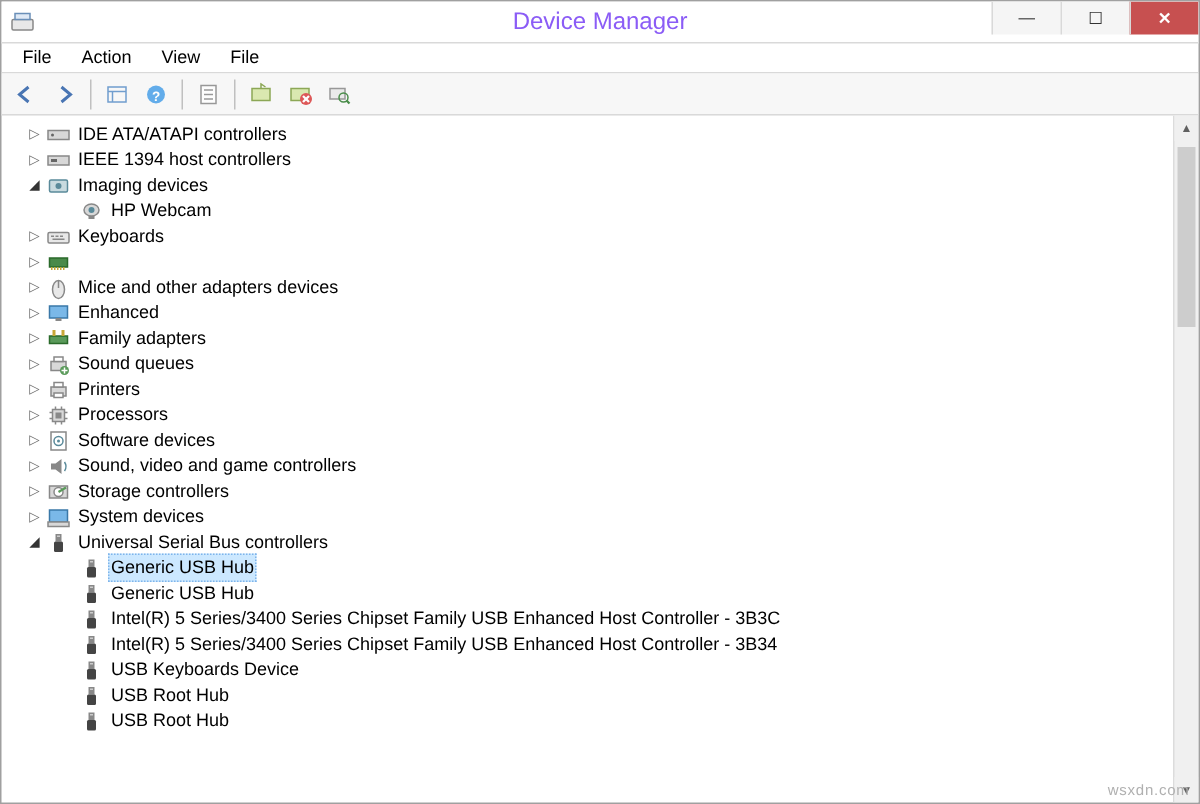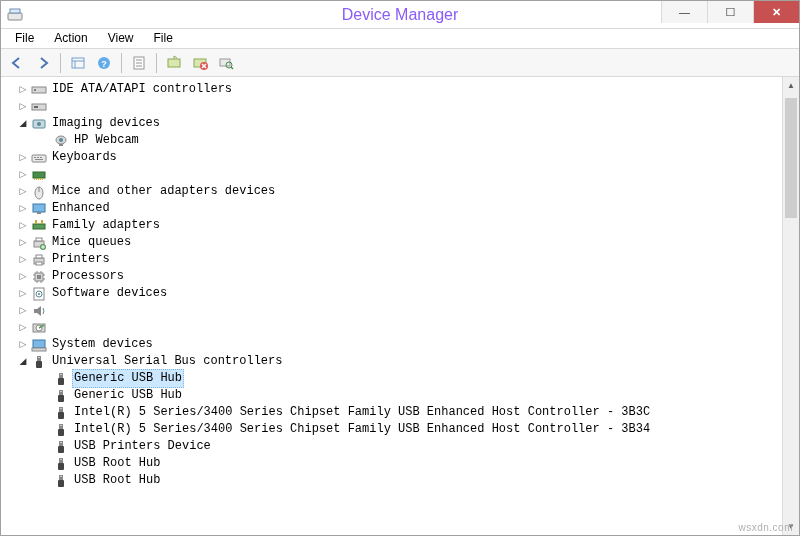--- a/index.html
+++ b/index.html
@@ -142,21 +142,20 @@
   .expander.empty { visibility: hidden; }
   .dev-icon {
     width: 16px; height: 16px;
     margin: 0 3px 0 2px;
     display: inline-flex;
     align-items: center;
     justify-content: center;
   }
   .node-label {
     padding: 0 2px;
-    font-family: Liberation Mono, monospace;
   }
   .node.selected .node-label {
     background: #cce8ff;
     border: 1px dotted #7eb4ea;
     padding: 0 1px;
   }
   .watermark {
     position: absolute;
     right: 6px;
     bottom: 2px;
@@ -261,20 +260,21 @@
         <span class="node-label">IDE ATA/ATAPI controllers</span>
       </div>
       <div class="node" style="padding-left: 8px;">
         <span class="expander">▷</span>
         <span class="dev-icon">
           <svg width="16" height="16">
             <rect x="1" y="5" width="14" height="6" fill="#d8d8d8" stroke="#888"></rect>
             <rect x="3" y="7" width="4" height="2" fill="#666"></rect>
           </svg>
         </span>
+        <span class="node-label">IEEE 1394 host controllers</span>
       </div>
       <div class="node" style="padding-left: 8px;">
         <span class="expander" style="color: rgb(51, 51, 51);">◢</span>
         <span class="dev-icon">
           <svg width="16" height="16">
             <rect x="2" y="4" width="12" height="8" rx="1" fill="#c8dadf" stroke="#5a8a9a"></rect>
             <circle cx="8" cy="8" r="2" fill="#5a8a9a"></circle>
           </svg>
         </span>
         <span class="node-label">Imaging devices</span>
@@ -350,21 +350,21 @@
       <div class="node" style="padding-left: 8px;">
         <span class="expander">▷</span>
         <span class="dev-icon">
           <svg width="16" height="16">
             <rect x="3" y="6" width="10" height="6" fill="#d8d8d8" stroke="#888"></rect>
             <rect x="5" y="3" width="6" height="3" fill="#fff" stroke="#888"></rect>
             <circle cx="12" cy="12" r="3" fill="#5a9a5a"></circle>
             <path d="M10 12 L14 12 M12 10 L12 14" stroke="#fff"></path>
           </svg>
         </span>
-        <span class="node-label">Mice queues</span>
+        <span class="node-label">Sound queues</span>
       </div>
       <div class="node" style="padding-left: 8px;">
         <span class="expander">▷</span>
         <span class="dev-icon">
           <svg width="16" height="16">
             <rect x="3" y="6" width="10" height="6" fill="#d8d8d8" stroke="#888"></rect>
             <rect x="5" y="3" width="6" height="3" fill="#fff" stroke="#888"></rect>
             <rect x="5" y="10" width="6" height="3" fill="#fff" stroke="#888"></rect>
           </svg>
         </span>
@@ -400,30 +400,32 @@
         <span class="node-label">Software devices</span>
       </div>
       <div class="node" style="padding-left: 8px;">
         <span class="expander">▷</span>
         <span class="dev-icon">
           <svg width="16" height="16">
             <path d="M3 6 L6 6 L10 3 L10 13 L6 10 L3 10 Z" fill="#888"></path>
             <path d="M12 5 Q14 8 12 11" fill="none" stroke="#5a8a9a"></path>
           </svg>
         </span>
+        <span class="node-label">Sound, video and game controllers</span>
       </div>
       <div class="node" style="padding-left: 8px;">
         <span class="expander">▷</span>
         <span class="dev-icon">
           <svg width="16" height="16">
             <rect x="2" y="4" width="12" height="8" fill="#d8d8d8" stroke="#888"></rect>
             <circle cx="8" cy="8" r="3" fill="#fff" stroke="#888"></circle>
             <path d="M8 8 L13 5" stroke="#5a9a5a" stroke-width="1.5"></path>
           </svg>
         </span>
+        <span class="node-label">Storage controllers</span>
       </div>
       <div class="node" style="padding-left: 8px;">
         <span class="expander">▷</span>
         <span class="dev-icon">
           <svg width="16" height="16">
             <rect x="2" y="3" width="12" height="8" fill="#7ab8e8" stroke="#3a78a8"></rect>
             <rect x="1" y="11" width="14" height="3" fill="#d8d8d8" stroke="#888"></rect>
           </svg>
         </span>
         <span class="node-label">System devices</span>
@@ -485,21 +487,21 @@
       </div>
       <div class="node" style="padding-left: 30px;">
         <span class="expander empty">▷</span>
         <span class="dev-icon">
           <svg width="16" height="16">
             <rect x="6" y="2" width="4" height="5" fill="#888"></rect>
             <rect x="5" y="7" width="6" height="7" rx="1" fill="#444"></rect>
             <rect x="7" y="3" width="2" height="1" fill="#ccc"></rect>
           </svg>
         </span>
-        <span class="node-label">USB Printers Device</span>
+        <span class="node-label">USB Keyboards Device</span>
       </div>
       <div class="node" style="padding-left: 30px;">
         <span class="expander empty">▷</span>
         <span class="dev-icon">
           <svg width="16" height="16">
             <rect x="6" y="2" width="4" height="5" fill="#888"></rect>
             <rect x="5" y="7" width="6" height="7" rx="1" fill="#444"></rect>
             <rect x="7" y="3" width="2" height="1" fill="#ccc"></rect>
           </svg>
         </span>

